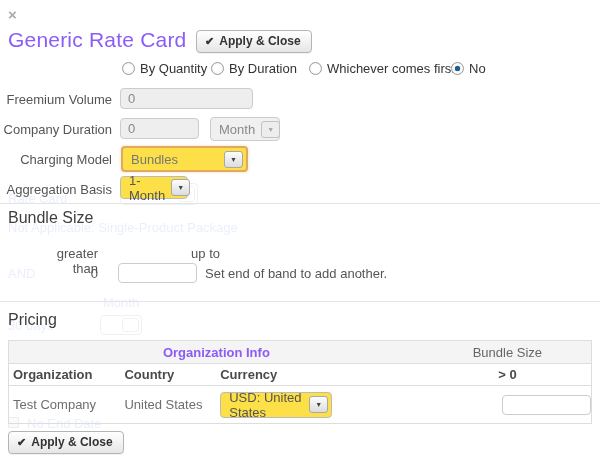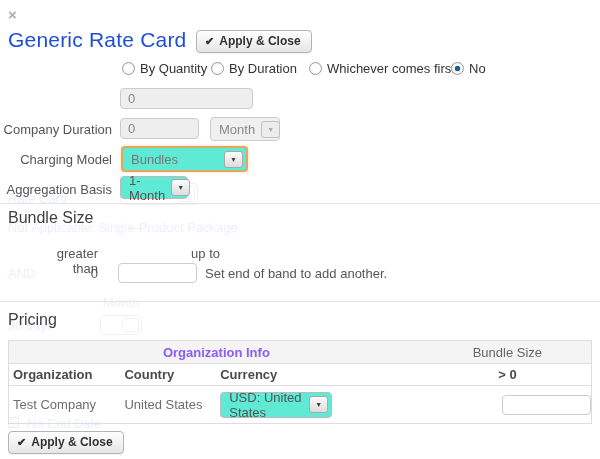--- a/index.html
+++ b/index.html
@@ -2,21 +2,21 @@
 <html><head>
 <meta charset="utf-8">
 <style>
   * { margin:0; padding:0; box-sizing:border-box; }
   html,body { background:#fff; }
   #app {
     position:relative; width:600px; height:459px; background:#fff; overflow:hidden;
     font-family:"Liberation Sans", sans-serif; font-size:13px; color:#555;
   }
   .close-x { position:absolute; left:8px; top:6px; font-size:15px; font-weight:bold; color:#aaa; cursor:pointer; }
-  .title { position:absolute; left:8px; top:28px; font-size:21px; color:#1d4ed8; font-weight:500; letter-spacing:.2px; }
+  .title { position:absolute; left:8px; top:28px; font-size:21px; color:#8b5cf6; font-weight:500; letter-spacing:.2px; }
   .btn {
     display:inline-flex; align-items:center; gap:5px;
     border:1px solid #b4b4b4; border-radius:4px;
     background:linear-gradient(#ffffff,#e6e6e6);
     padding:3px 10px 4px 8px; font-family:inherit;
     font-size:12px; font-weight:bold; color:#333; cursor:pointer;
     box-shadow:0 1px 1px rgba(0,0,0,.06);
   }
   .btn .chk { font-size:11px; }
   .btn-top { position:absolute; left:196px; top:30px; }
@@ -41,21 +41,21 @@
     padding:0 7px; font-family:inherit; font-size:13px; color:#777; background:#fff;
   }
   .inp:disabled, .inp.dis { background:#eeeeee; color:#888; }
   .inp-volume   { left:120px; top:88px;  width:133px; }
   .inp-duration { left:120px; top:118px; width:79px; }
   .inp-upto     { left:118px; top:263px; width:79px; height:20px; }
   .inp-bundle   { left:504px; top:396px; width:89px; height:20px; }
 
   .sel {
     position:absolute; display:flex; align-items:center; justify-content:space-between;
-    background:#5eead4; border:1px solid #bbb; border-radius:4px;
+    background:#fde047; border:1px solid #bbb; border-radius:4px;
     padding:2px 3px 2px 8px; color:#555; cursor:pointer;
   }
   .arrow-btn {
     width:19px; height:17px; margin-left:6px; flex:0 0 auto;
     border:1px solid #a8a8a8; border-radius:3px;
     background:linear-gradient(#fdfdfd,#dcdcdc);
     display:flex; align-items:center; justify-content:center;
     color:#444; font-size:7px; line-height:1;
   }
   .sel-month { left:210px; top:117px; width:70px; height:24px; background:#f0f0f0; color:#8a8a8a; border-color:#ccc; }
@@ -131,20 +131,21 @@
   </label>
   <label class="radio-opt o3">
     <span class="radio"></span>
     <span>Whichever comes first</span>
   </label>
   <label class="radio-opt o4">
     <span class="radio on"></span>
     <span>No</span>
   </label>
 
+  <span class="flabel" style="top:92px;">Freemium Volume</span>
   <input class="inp inp-volume dis" disabled="" value="0" style="">
 
   <span class="flabel" style="top:122px;">Company Duration</span>
   <input class="inp inp-duration dis" disabled="" value="0" style="">
   <div class="sel sel-month">
     <span>Month</span>
     <span class="arrow-btn">
         <span>▼</span>
       </span>
   </div>

